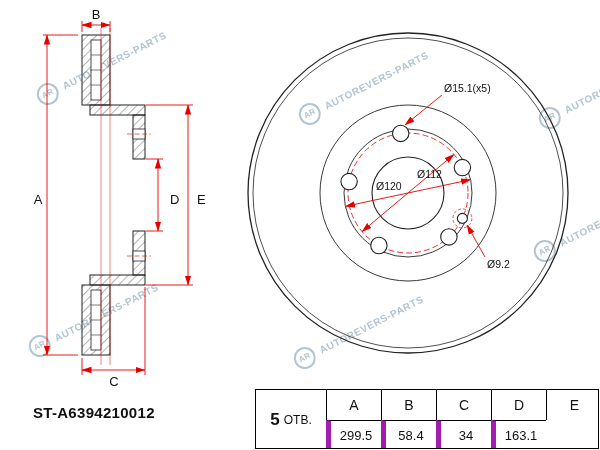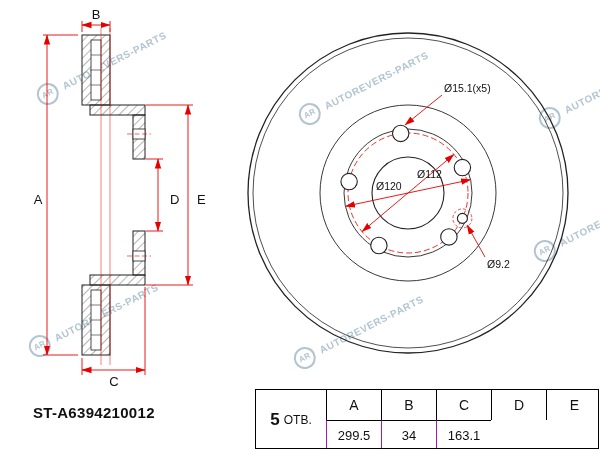--- a/index.html
+++ b/index.html
@@ -21,21 +21,21 @@
   
   #spec-table{position:absolute;left:255px;top:389px;width:344px;height:60px;
               display:grid;grid-template-columns:70px 55px 55px 55px 55px 56px;
               grid-template-rows:30px 30px;border:1.4px solid #000;box-sizing:border-box;
               background:#fff;z-index:2;overflow:hidden;}
   #spec-table .cell{display:flex;align-items:center;justify-content:center;box-sizing:border-box;}
   .holes{grid-row:1/3;}
   .holes-num{font-size:17px;font-weight:bold;margin-right:4px;}
   .holes-unit{font-size:12px;text-align:center;}
   .th{border-left:1px solid #000;font-size:14px;}
-  .td{border-left:1px solid #a21caf;border-top:1px solid #000;font-size:13px;}
+  .td{border-left:5px solid #a21caf;border-top:1px solid #000;font-size:13px;}
   text{font-family:"Liberation Sans",sans-serif;}
 </style>
 </head>
 <body>
 
 <div id="stage">
 
   <div class="wm" style="left:38px;top:88px">
     <span class="wm-logo">
         <span class="wm-ar">AR</span>
@@ -190,17 +190,18 @@
     <div class="cell holes">
       <span class="holes-num">5</span>
       <span class="holes-unit">ОТВ.</span>
     </div>
     <div class="cell th">A</div>
     <div class="cell th">B</div>
     <div class="cell th">C</div>
     <div class="cell th">D</div>
     <div class="cell th">E</div>
     <div class="cell td">299.5</div>
+    <div class="cell td">58.4</div>
     <div class="cell td">34</div>
     <div class="cell td">163.1</div>
   </div>
 
 </div>
 
 </body></html>

